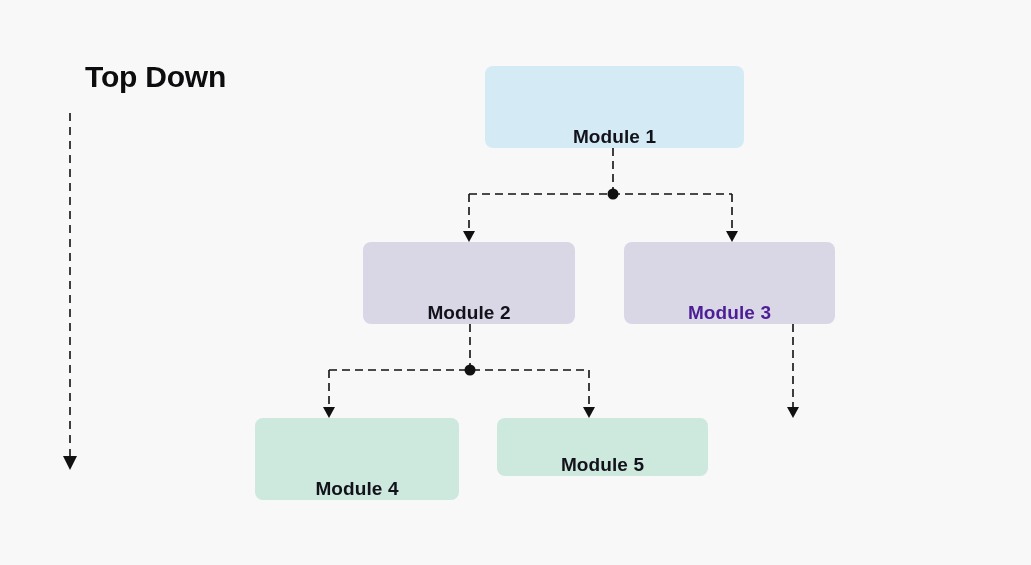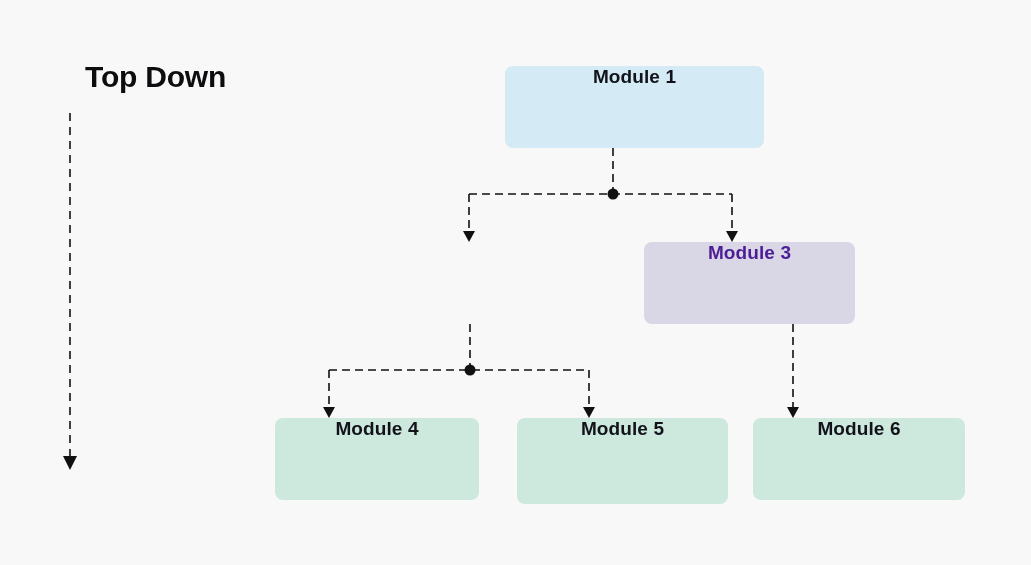--- a/index.html
+++ b/index.html
@@ -34,29 +34,28 @@
     top: 60px;
     font-size: 30px;
     font-weight: bold;
     color: #0d0d0f;
     letter-spacing: -0.2px;
     white-space: nowrap;
   }
   .node {
     position: absolute;
     display: flex;
-    align-items: flex-start;
+    align-items: flex-end;
     justify-content: center;
     border-radius: 8px;
     box-sizing: border-box;
     font-size: 19px;
     font-weight: bold;
     color: #12121a;
     letter-spacing: 0.1px;
-    margin-left: 20px;
   }
   .node-label {
     pointer-events: none;
   }
 </style>
 </head>
 <body style="background: rgb(248, 248, 248);">
 
 <div id="canvas" style="background: rgb(248, 248, 248); width: 1031px; height: 565px;">
 
@@ -112,30 +111,30 @@
     <g>
       <line x1="793" y1="324" x2="793" y2="407" stroke="#111111" stroke-width="1.6" stroke-dasharray="8,5"></line>
       <polygon points="787,407 799,407 793,418" fill="#111111"></polygon>
     </g>
   </svg>
 
   <div class="node" style="left: 485px; top: 66px; width: 259px; height: 82px; background: rgb(212, 234, 245); color: rgb(18, 18, 26);">
     <span class="node-label">Module 1</span>
   </div>
 
+  <div class="node" style="left: 363px; top: 242px; width: 212px; height: 82px; background: rgb(217, 215, 230); color: rgb(18, 18, 26);">
+    <span class="node-label">Module 2</span>
+  </div>
 
   <div class="node" style="left: 624px; top: 242px; width: 211px; height: 82px; background: rgb(217, 215, 230); color: #4c1d95;">
     <span class="node-label">Module 3</span>
   </div>
 
   <div class="node" style="left: 255px; top: 418px; width: 204px; height: 82px; background: rgb(205, 232, 220); color: rgb(18, 18, 26);">
     <span class="node-label">Module 4</span>
   </div>
 
-  <div class="node" style="left: 497px; top: 418px; width: 211px; height: 86px; background: rgb(205, 232, 220); color: rgb(18, 18, 26);">
+  <div class="node" style="left: 497px; top: 418px; width: 211px; height: 58px; background: rgb(205, 232, 220); color: rgb(18, 18, 26);">
     <span class="node-label">Module 5</span>
   </div>
 
-  <div class="node" style="left: 733px; top: 418px; width: 212px; height: 82px; background: rgb(205, 232, 220); color: rgb(18, 18, 26);">
-    <span class="node-label">Module 6</span>
-  </div>
 
 </div>
 
 </body></html>

